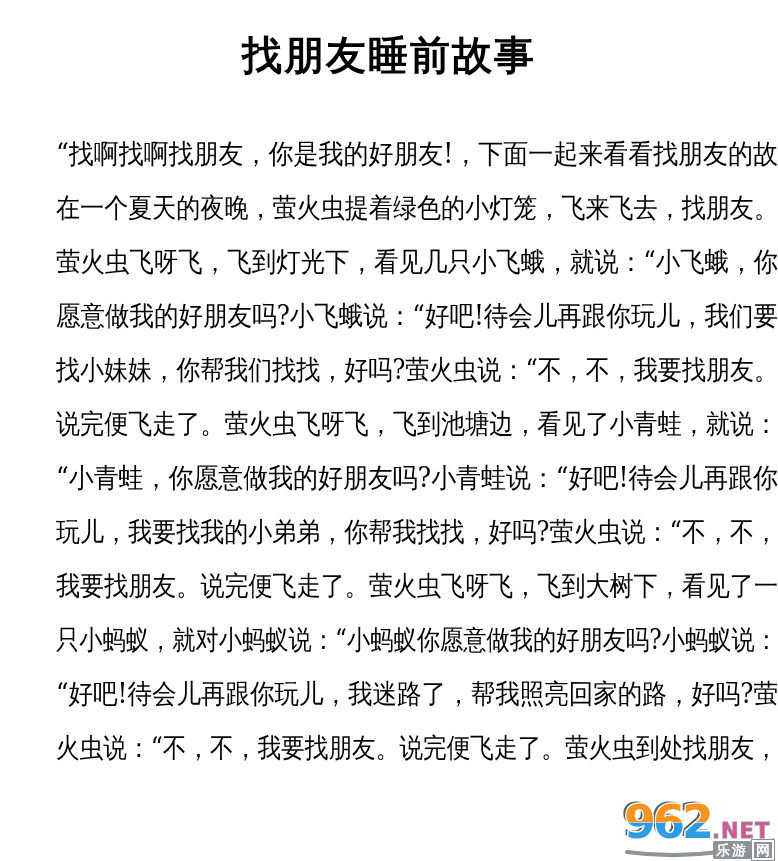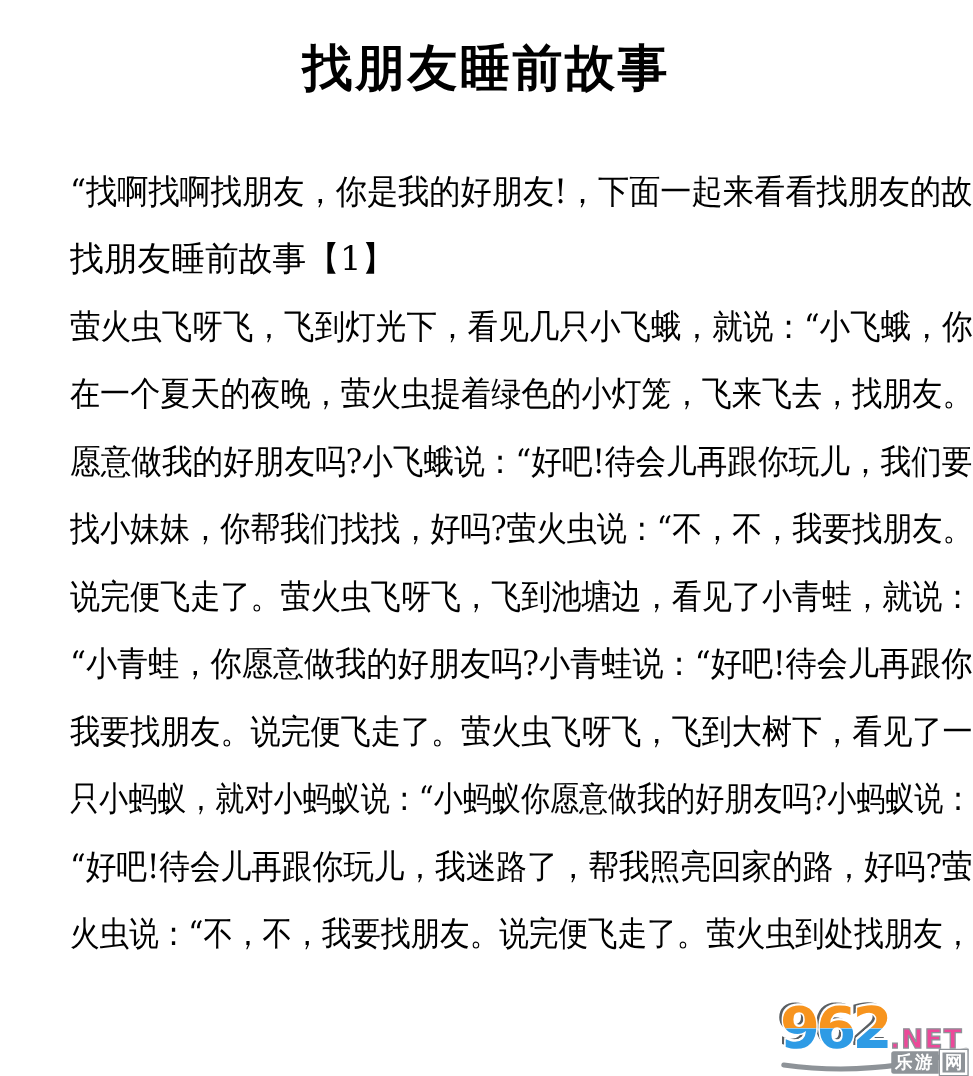--- a/index.html
+++ b/index.html
@@ -128,27 +128,27 @@
 </style>
 </head>
 <body>
 
 <div class="page">
 
   <h1 class="title">找朋友睡前故事</h1>
 
   <div class="content" id="content">
       <div class="line j"><span style="transform: scaleX(0.924863);">“找啊找啊找朋友，你是我的好朋友!，下面一起来看看找朋友的故</span></div>
-      <div class="line"><span>找朋友睡前故事【1】</span></div>
+      <div class="line j"><span style="transform: scaleX(0.891358);">在一个夏天的夜晚，萤火虫提着绿色的小灯笼，飞来飞去，找朋友。</span></div>
       <div class="line j"><span style="transform: scaleX(0.90611);">萤火虫飞呀飞，飞到灯光下，看见几只小飞蛾，就说：“小飞蛾，你</span></div>
-      <div class="line j"><span style="transform: scaleX(0.891358);">在一个夏天的夜晚，萤火虫提着绿色的小灯笼，飞来飞去，找朋友。</span></div>
       <div class="line j"><span style="transform: scaleX(0.908015);">愿意做我的好朋友吗?小飞蛾说：“好吧!待会儿再跟你玩儿，我们要</span></div>
       <div class="line j"><span style="transform: scaleX(0.88995);">找小妹妹，你帮我们找找，好吗?萤火虫说：“不，不，我要找朋友。</span></div>
       <div class="line j"><span style="transform: scaleX(0.891358);">说完便飞走了。萤火虫飞呀飞，飞到池塘边，看见了小青蛙，就说：</span></div>
       <div class="line j"><span style="transform: scaleX(0.923347);">“小青蛙，你愿意做我的好朋友吗?小青蛙说：“好吧!待会儿再跟你</span></div>
+      <div class="line j"><span style="transform: scaleX(0.88995);">玩儿，我要找我的小弟弟，你帮我找找，好吗?萤火虫说：“不，不，</span></div>
       <div class="line j"><span style="transform: scaleX(0.891358);">我要找朋友。说完便飞走了。萤火虫飞呀飞，飞到大树下，看见了一</span></div>
       <div class="line j"><span style="transform: scaleX(0.861286);">只小蚂蚁，就对小蚂蚁说：“小蚂蚁你愿意做我的好朋友吗?小蚂蚁说：</span></div>
       <div class="line j"><span style="transform: scaleX(0.908015);">“好吧!待会儿再跟你玩儿，我迷路了，帮我照亮回家的路，好吗?萤</span></div>
       <div class="line j"><span style="transform: scaleX(0.876413);">火虫说：“不，不，我要找朋友。说完便飞走了。萤火虫到处找朋友，</span></div>
     </div>
 
   <div class="watermark">
     <svg class="wm-swoosh" viewBox="0 0 152 22" preserveAspectRatio="none">
       <path d="M3 15 Q 76 25 149 3" fill="none" stroke="#8e9398" stroke-width="4" stroke-linecap="round"></path>
     </svg>

